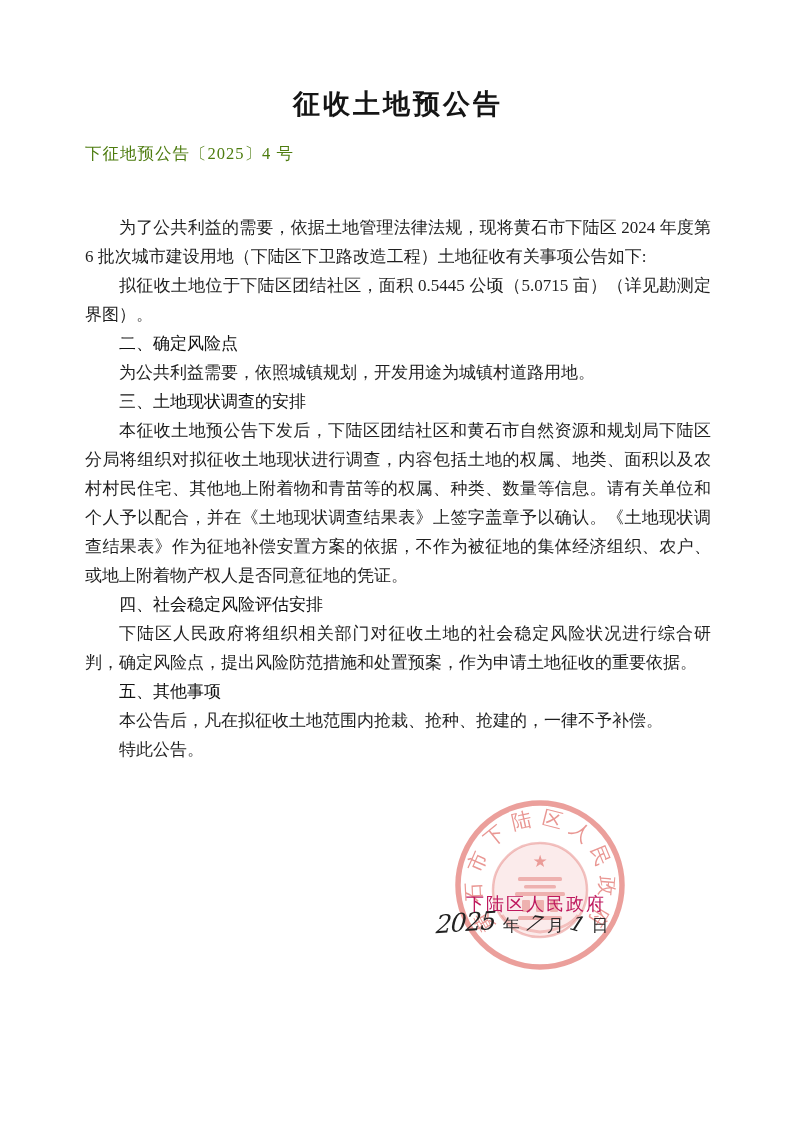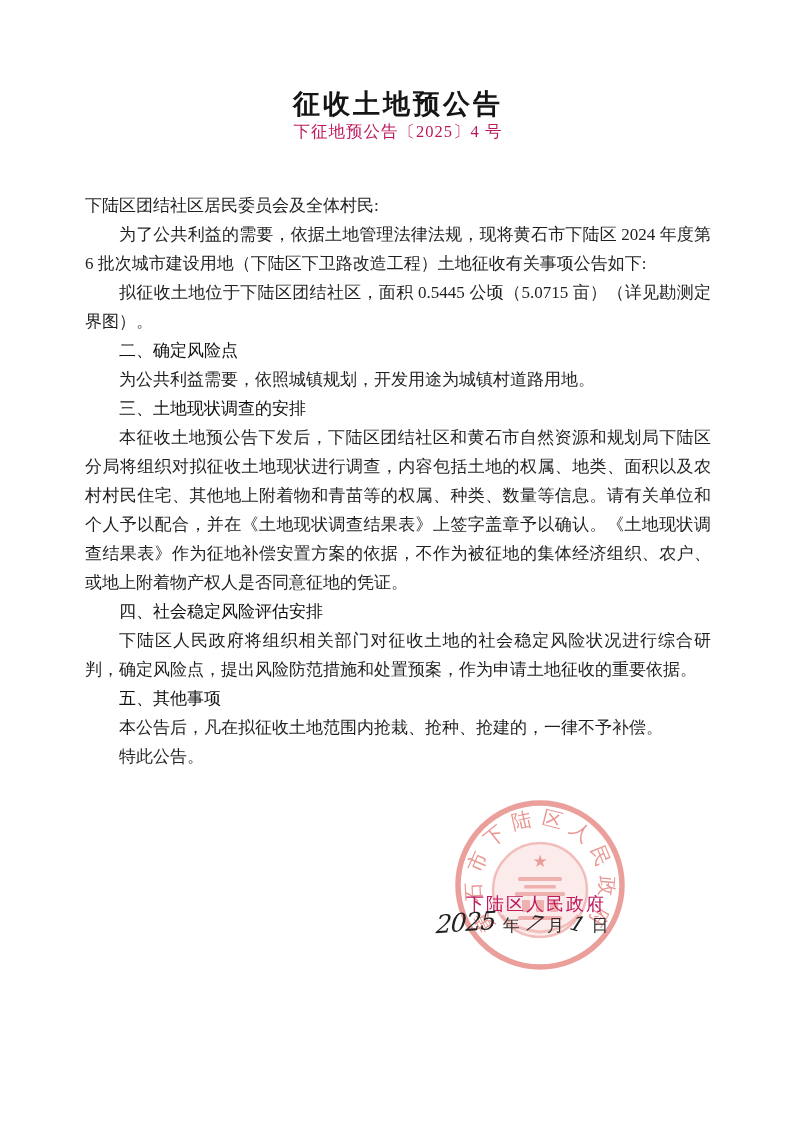--- a/index.html
+++ b/index.html
@@ -23,26 +23,26 @@
     margin-top: 88px;
     font-size: 27px;
     line-height: 32px;
     font-weight: 700;
     text-align: center;
     letter-spacing: 3px;
     font-family: "Liberation Serif", "DejaVu Serif", serif;
     color: #151515;
   }
   .doc-number {
-    margin-top: 1px;
+    margin-top: 23px;
     font-size: 16.5px;
     line-height: 22px;
-    text-align: center;
+    text-align: left;
     letter-spacing: 1px;
-    color: #be185d;
+    color: #4d7c0f;
   }
   .body { margin-top: 48px; }
   .body p, .body h2 {
     font-size: 17px;
     line-height: 29px;
     text-align: justify;
     font-weight: 400;
   }
   .salutation { text-indent: 0; }
   .para { text-indent: 2em; }
@@ -107,21 +107,20 @@
 </head>
 <body>
 
 <div class="page">
 
   <div class="content">
     <h1 class="title">征收土地预公告</h1>
     <div class="doc-number">下征地预公告〔2025〕4 号</div>
 
     <div class="body">
-      <p class="salutation">下陆区团结社区居民委员会及全体村民:</p>
       <p class="para">为了公共利益的需要，依据土地管理法律法规，现将黄石市下陆区 2024 年度第 6 批次城市建设用地（下陆区下卫路改造工程）土地征收有关事项公告如下:</p>
 
       <p class="para">拟征收土地位于下陆区团结社区，面积 0.5445 公顷（5.0715 亩）（详见勘测定界图）。</p>
 
       <h2 class="sec">二、确定风险点</h2>
       <p class="para">为公共利益需要，依照城镇规划，开发用途为城镇村道路用地。</p>
 
       <h2 class="sec">三、土地现状调查的安排</h2>
       <p class="para">本征收土地预公告下发后，下陆区团结社区和黄石市自然资源和规划局下陆区分局将组织对拟征收土地现状进行调查，内容包括土地的权属、地类、面积以及农村村民住宅、其他地上附着物和青苗等的权属、种类、数量等信息。请有关单位和个人予以配合，并在《土地现状调查结果表》上签字盖章予以确认。《土地现状调查结果表》作为征地补偿安置方案的依据，不作为被征地的集体经济组织、农户、或地上附着物产权人是否同意征地的凭证。</p>
 

